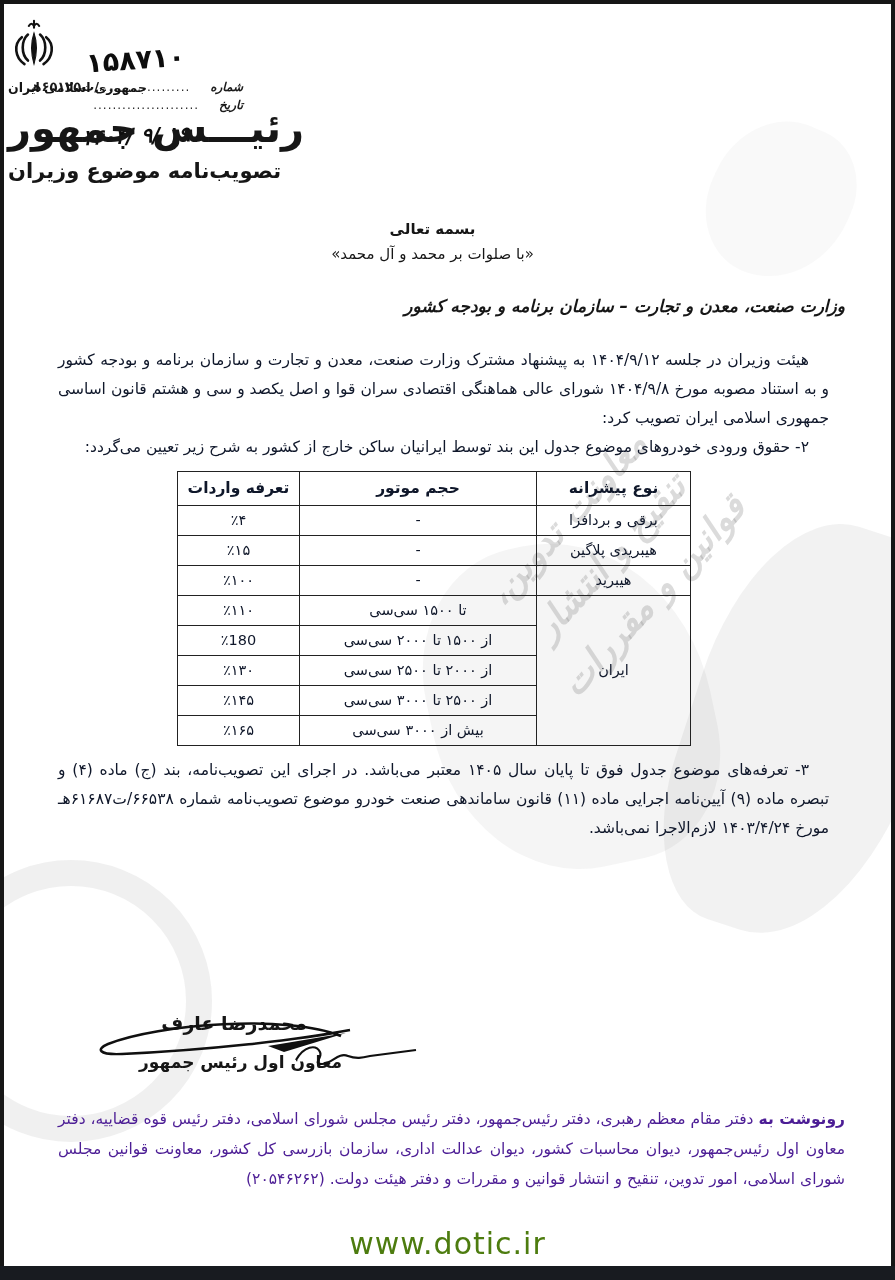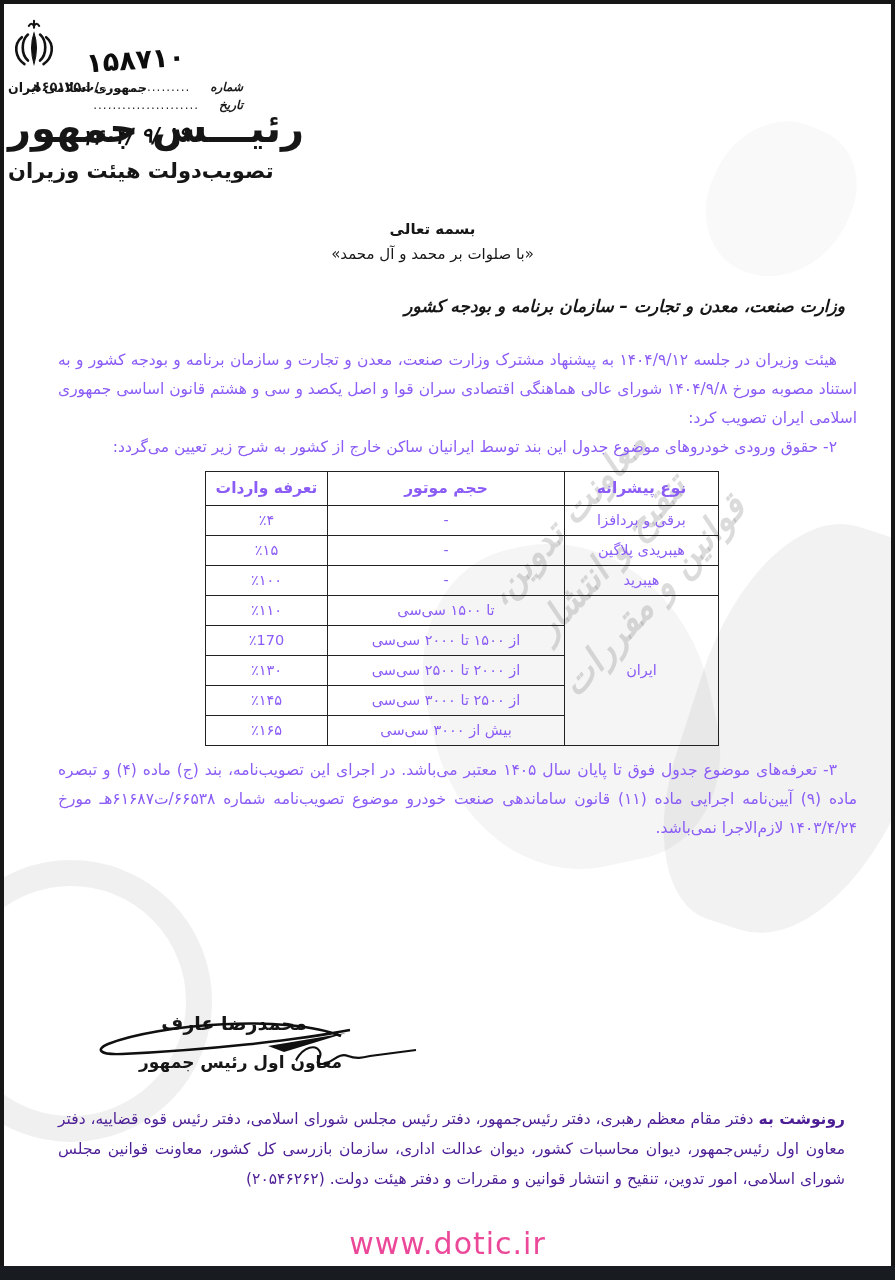--- a/index.html
+++ b/index.html
@@ -39,22 +39,22 @@
   .president{font-size:40px;font-weight:bold;line-height:1.25;margin-top:8px;}
   .doctype{font-size:21px;font-weight:bold;margin-top:6px;}
   
   .invocation{position:absolute;top:220px;left:0;right:30px;text-align:center;z-index:2;direction:rtl;}
   .inv1{font-size:15px;font-weight:bold;}
   .inv2{font-size:15px;margin-top:7px;}
   
   .addressee{position:absolute;top:296px;right:50px;left:58px;direction:rtl;text-align:right;font-size:17px;font-weight:bold;z-index:2;font-style:italic;}
   
   .doc-body{
-    position:absolute;top:346px;right:38px;left:58px;z-index:2;
-    direction:rtl;text-align:justify;font-size:15.5px;line-height:29px;color:#8b5cf6;
+    position:absolute;top:346px;right:66px;left:58px;z-index:2;
+    direction:rtl;text-align:justify;font-size:15.5px;line-height:29px;color:#0f172a;
   }
   .doc-body p{margin:0;text-indent:20px;}
   
   .t-wrap{margin:9px 138px 2px auto;width:492px;}
   table.tariff{border-collapse:collapse;table-layout:fixed;width:492px;direction:rtl;background:rgba(255,255,255,.0);}
   table.tariff th,table.tariff td{border:1.6px solid #222;padding:0 4px;text-align:center;overflow:hidden;}
   table.tariff th{height:33px;font-size:15.5px;font-weight:bold;}
   table.tariff td{height:28px;font-size:14.5px;}
   .c-type{width:145px;} .c-eng{width:228px;} .c-trf{width:113px;}
   td.trf{direction:ltr;}
@@ -62,21 +62,21 @@
   .sig-svg{position:absolute;left:88px;top:1002px;z-index:3;}
   .sig-name{position:absolute;left:150px;top:1012px;width:168px;text-align:center;font-size:19px;font-weight:bold;direction:rtl;z-index:2;}
   .sig-title{position:absolute;left:110px;top:1052px;width:232px;font-size:17px;font-weight:bold;direction:rtl;z-index:2;}
   
   .distribution{
     position:absolute;top:1104px;right:50px;left:58px;z-index:2;
     direction:rtl;text-align:justify;font-size:15.5px;line-height:30px;color:#4c1d95;
   }
   .dist-lead{font-weight:bold;}
   
-  .site{position:absolute;left:0;right:0;top:1226px;text-align:center;font-size:30px;color:#ec4899;letter-spacing:1px;z-index:2;}
+  .site{position:absolute;left:0;right:0;top:1226px;text-align:center;font-size:30px;color:#4d7c0f;letter-spacing:1px;z-index:2;}
   .bottom-bar{position:absolute;left:0;right:0;bottom:0;height:14px;background:#181b20;z-index:6;}
 </style>
 </head>
 <body>
 
 <div class="page">
 
   <div class="wm-blob blob1"></div>
   <div class="wm-blob blob2"></div>
   <div class="wm-blob blob3"></div>
@@ -113,21 +113,21 @@
       <g fill="none" stroke="#121212" stroke-width="3" stroke-linecap="round">
         <path d="M30 18 C26.5 28 26.5 42 30 54 C33.5 42 33.5 28 30 18 Z" fill="#121212" stroke-width="1.2"></path>
         <path d="M23 20 C15 27 15 43 23 50"></path>
         <path d="M37 20 C45 27 45 43 37 50"></path>
         <path d="M16 23 C6 31 8 47 19 54"></path>
         <path d="M44 23 C54 31 52 47 41 54"></path>
       </g>
     </svg>
     <div class="country">جمهوری اسلامی ایران</div>
     <div class="president">رئیـــس جمهور</div>
-    <div class="doctype">تصویب‌دولت هیئت وزیران</div>
+    <div class="doctype">تصویب‌نامه موضوع وزیران</div>
   </div>
 
   <div class="invocation">
     <div class="inv1">بسمه تعالی</div>
     <div class="inv2">«با صلوات بر محمد و آل محمد»</div>
   </div>
 
   <div class="addressee">وزارت صنعت، معدن و تجارت – سازمان برنامه و بودجه کشور</div>
 
   <div class="doc-body">
@@ -159,21 +159,21 @@
             <td class="eng">-</td>
             <td class="trf">٪۱۰۰</td>
           </tr>
           <tr>
             <td rowspan="5">ایران</td>
             <td class="eng">تا ۱۵۰۰ سی‌سی</td>
             <td class="trf">٪۱۱۰</td>
           </tr>
           <tr>
             <td class="eng">از ۱۵۰۰ تا ۲۰۰۰ سی‌سی</td>
-            <td class="trf">٪170</td>
+            <td class="trf">٪180</td>
           </tr>
           <tr>
             <td class="eng">از ۲۰۰۰ تا ۲۵۰۰ سی‌سی</td>
             <td class="trf">٪۱۳۰</td>
           </tr>
           <tr>
             <td class="eng">از ۲۵۰۰ تا ۳۰۰۰ سی‌سی</td>
             <td class="trf">٪۱۴۵</td>
           </tr>
           <tr>

